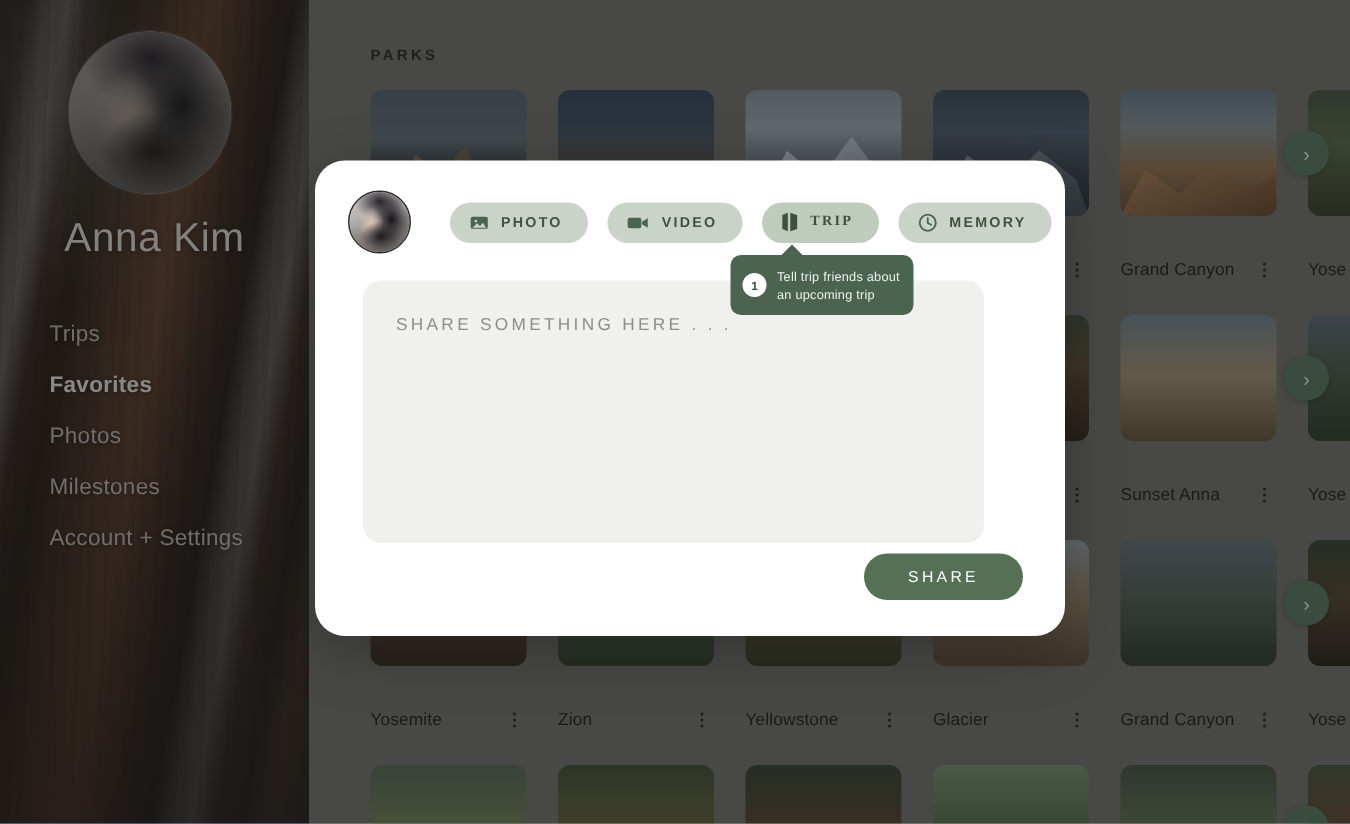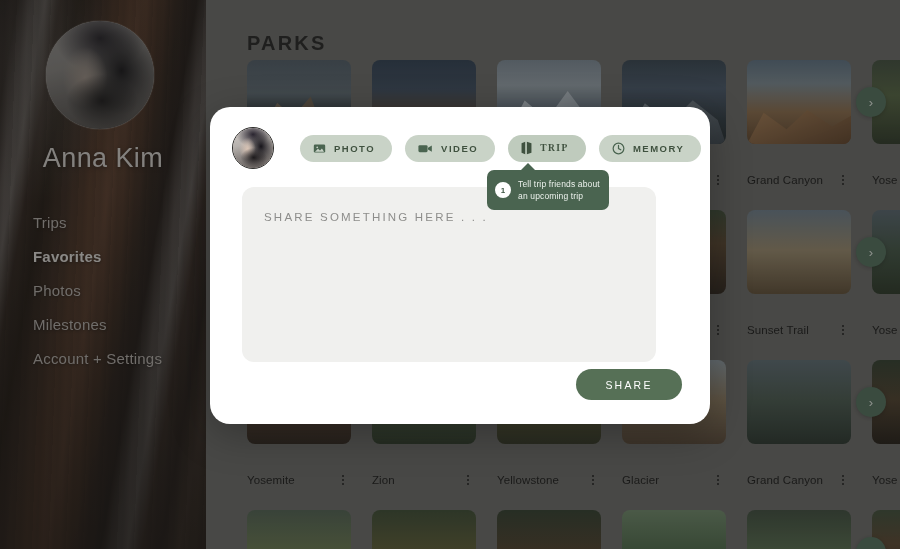--- a/index.html
+++ b/index.html
@@ -130,21 +130,21 @@
     position: relative;
     flex: 1 1 auto;
     height: 549px;
     background: #6a6a68;
     overflow: hidden;
   }
   .main-title {
     position: absolute;
     left: 41px;
     top: 32px;
-    font-size: 20px;
+    font-size: 10px;
     font-weight: bold;
     letter-spacing: 2.2px;
     color: #1e1e1e;
   }
 
   .grid {
     position: absolute;
     left: 0; right: 0;
     top: 60px;
   }
@@ -514,21 +514,21 @@
               <div class="dots">
                 <i></i>
                 <i></i>
                 <i></i>
               </div>
             </div>
           </div>
           <div class="card" style="left: 541px;">
             <div class="card-img sc11"></div>
             <div class="card-meta">
-              <div class="card-label">Sunset Trail</div>
+              <div class="card-label">Sunset Anna</div>
               <div class="dots">
                 <i></i>
                 <i></i>
                 <i></i>
               </div>
             </div>
           </div>
           <div class="card" style="left: 666px;">
             <div class="card-img sc12"></div>
             <div class="card-meta">

